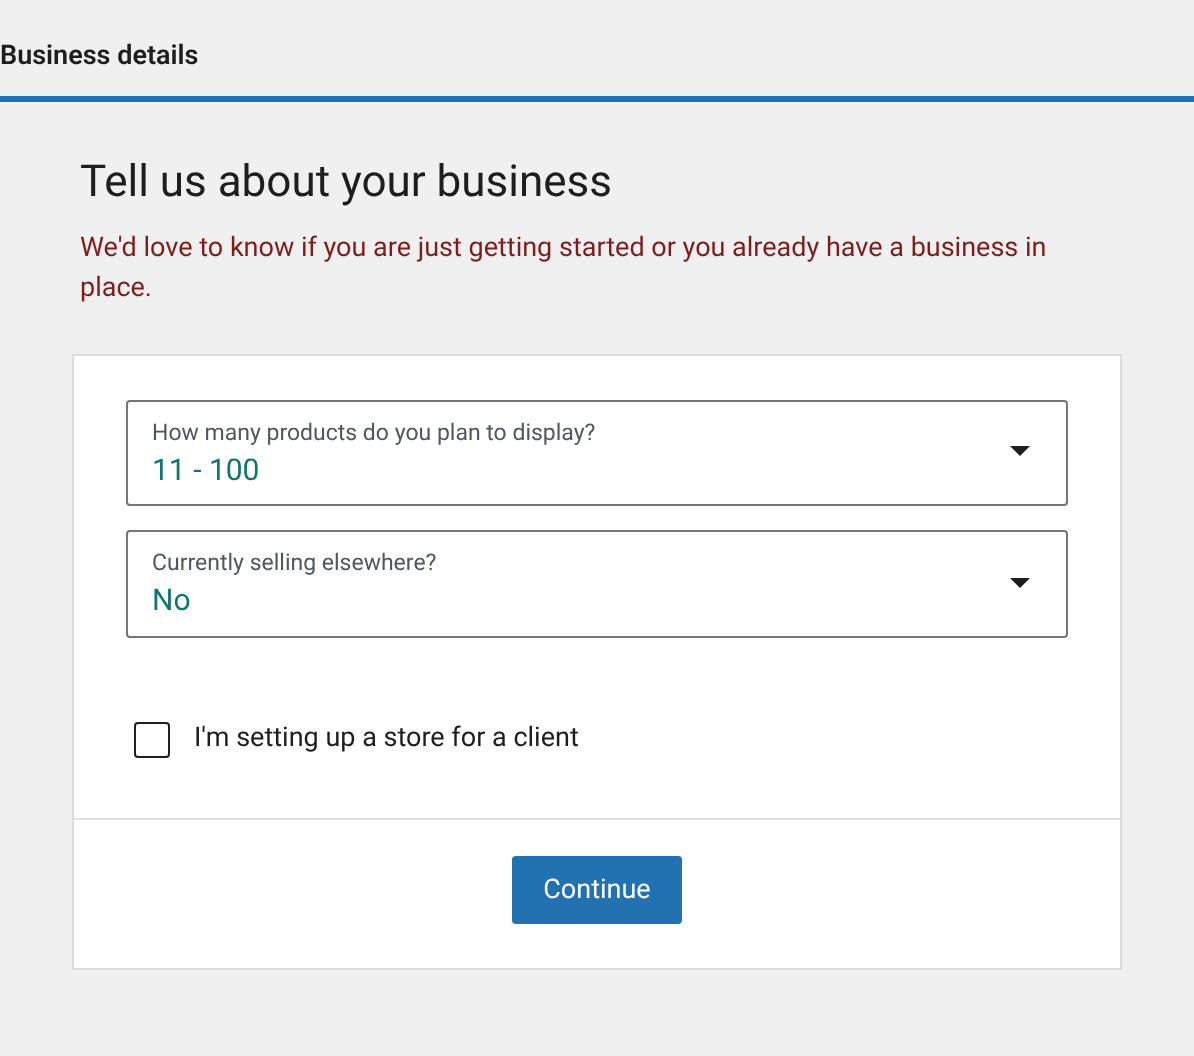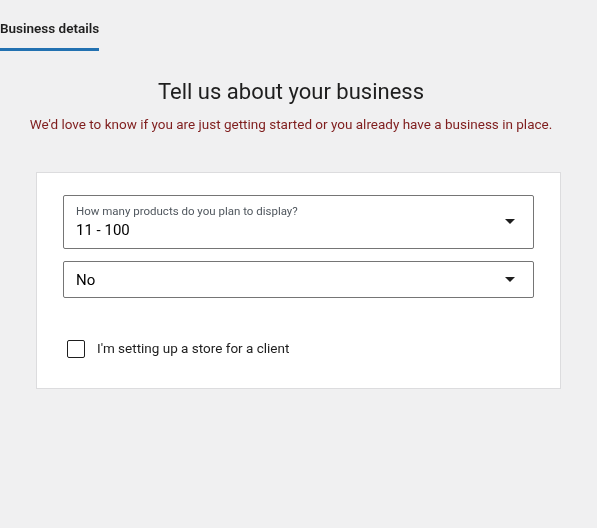--- a/index.html
+++ b/index.html
@@ -9,53 +9,55 @@
     }
     body {
       font-family: -apple-system, BlinkMacSystemFont, "Segoe UI", Roboto, sans-serif;
       background: #f0f0f1;
       width: 597px;
       height: 528px;
       color: #1e1e1e;
     }
     .tabs {
       display: flex;
+      justify-content: center;
       gap: 36px;
       padding-top: 20px;
+      flex-direction: column;
     }
     .tab {
       font-size: 13.5px;
       color: #1e1e1e;
       padding-bottom: 12px;
       cursor: pointer;
       font-weight: 500;
     }
     .tab.active {
       font-weight: 600;
       border-bottom: 3px solid #2271b1;
     }
     .heading-block {
-      text-align: center;
-      padding: 28px 40px 22px 25px;
+      text-align: left;
+      padding: 28px 40px 22px 40px;
     }
     .heading-title {
       font-size: 22px;
       font-weight: 400;
       color: #1e1e1e;
       margin-bottom: 10px;
     }
     .heading-sub {
       font-size: 13.5px;
       color: #7f1d1d;
       line-height: 1.5;
     }
     .card {
       background: #fff;
       border: 1px solid #dcdcde;
-      margin: 16px 36px;
+      margin: 0 36px;
     }
     .card-body {
       padding: 22px 26px 30px 26px;
     }
     .select-field {
       border: 1px solid #757575;
       border-radius: 2px;
       padding: 8px 12px 7px 12px;
       margin-top: 12px;
       position: relative;
@@ -66,21 +68,21 @@
       margin-top: 0;
     }
     .select-label {
       font-size: 11.5px;
       color: #50575e;
       display: block;
       margin-bottom: 2px;
     }
     .select-value {
       font-size: 15px;
-      color: #000000;
+      color: #0f766e;
       line-height: 1.3;
     }
     .select-caret {
       position: absolute;
       right: 18px;
       top: 50%;
       transform: translateY(-50%);
     }
     .select-caret svg {
       display: block;
@@ -139,28 +141,32 @@
       <span class="select-label">How many products do you plan to display?</span>
       <span class="select-value">11 - 100</span>
       <span class="select-caret">
         <svg width="10" height="6" viewBox="0 0 10 6">
             <path d="M0 0 L5 5 L10 0 Z" fill="#1e1e1e"></path>
           </svg>
       </span>
     </div>
 
     <div class="select-field">
+      <span class="select-label">Currently selling elsewhere?</span>
       <span class="select-value">No</span>
       <span class="select-caret">
         <svg width="10" height="6" viewBox="0 0 10 6">
             <path d="M0 0 L5 5 L10 0 Z" fill="#1e1e1e"></path>
           </svg>
       </span>
     </div>
 
     <div class="checkbox-row">
       <div class="checkbox-box"></div>
       <span class="checkbox-label">I'm setting up a store for a client</span>
     </div>
 
   </div>
 
+  <div class="card-footer">
+    <button class="continue-btn">Continue</button>
+  </div>
 </div>
 
 </body></html>

